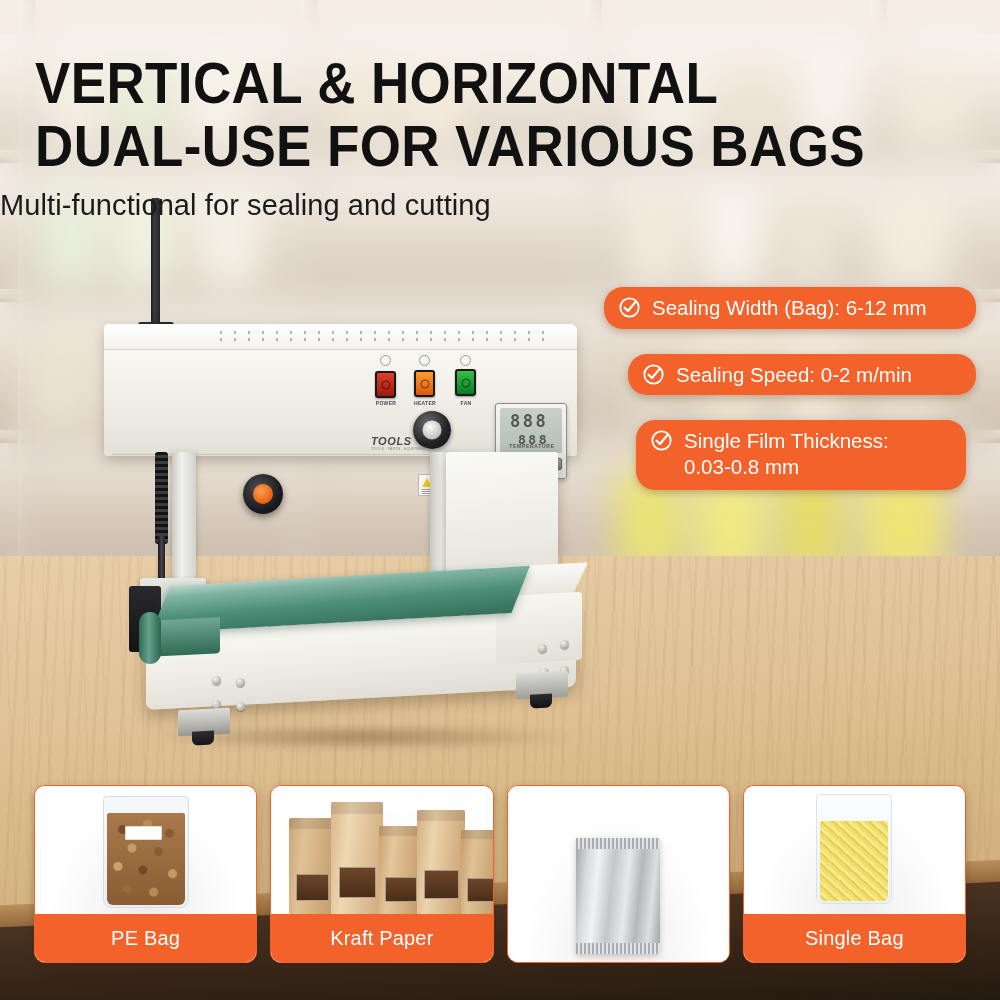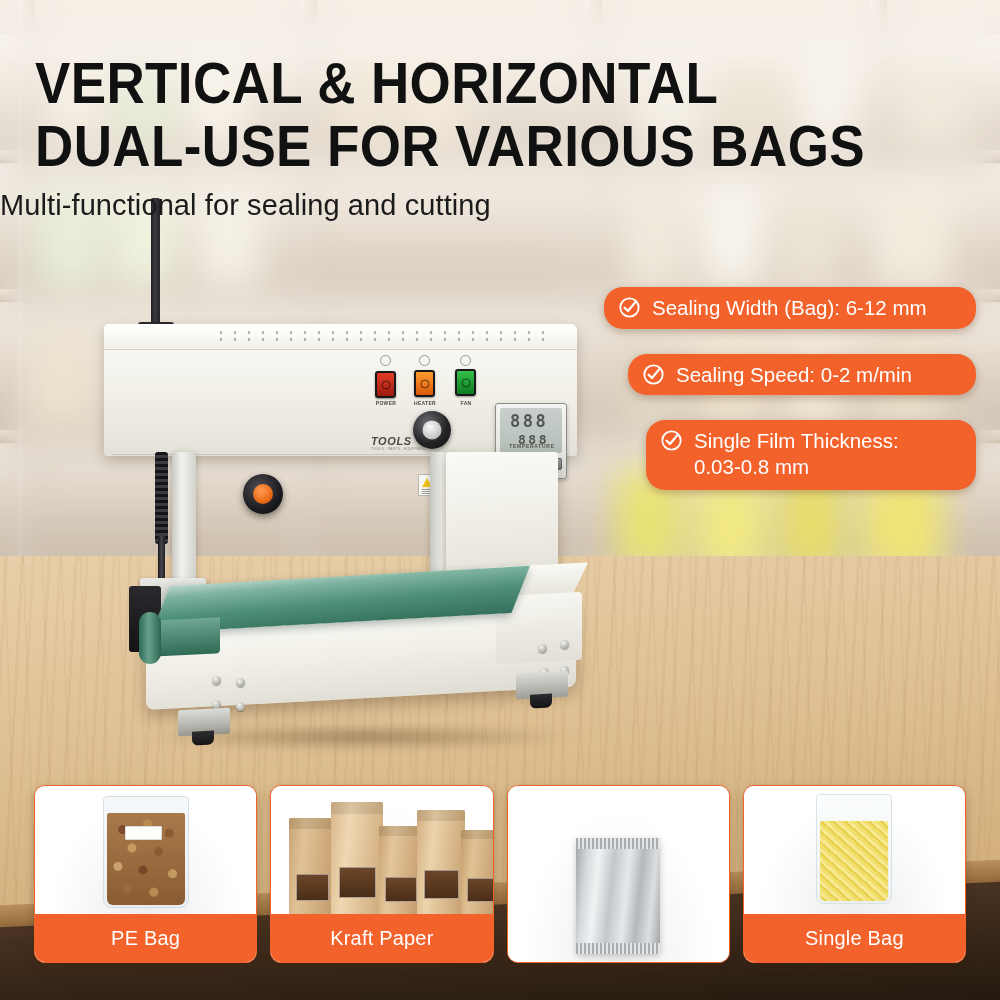--- a/index.html
+++ b/index.html
@@ -85,21 +85,21 @@
   
   .badges{ position:absolute; z-index:7; left:604px; top:287px; width:372px; }
   .badge{
     background:#f2622a; color:#fff; border-radius:19px;
     display:flex; align-items:flex-start; gap:11px;
     padding:7px 16px 8px 14px; margin-bottom:25px;
     box-shadow:0 3px 9px rgba(90,40,10,.3);
     font-size:20.5px; line-height:1.25;
   }
   .badge.b2{ margin-left:24px; width:348px; }
-  .badge.b3{ margin-left:42px; width:330px; padding-bottom:10px; }
+  .badge.b3{ margin-left:32px; width:330px; padding-bottom:10px; }
   .badge .txt{ padding-top:1px; }
   .chk{ flex:0 0 auto; width:23px; height:23px; margin-top:2px; }
 
   
   .machine{ position:absolute; left:0; top:0; width:1000px; height:1000px; z-index:5; pointer-events:none; }
   .machine *{ pointer-events:auto; }
 
   .m-rod{
     position:absolute; left:151px; top:198px; width:9px; height:132px;
     background:linear-gradient(90deg,#1c1c20,#3b3b42 40%,#24242a);

